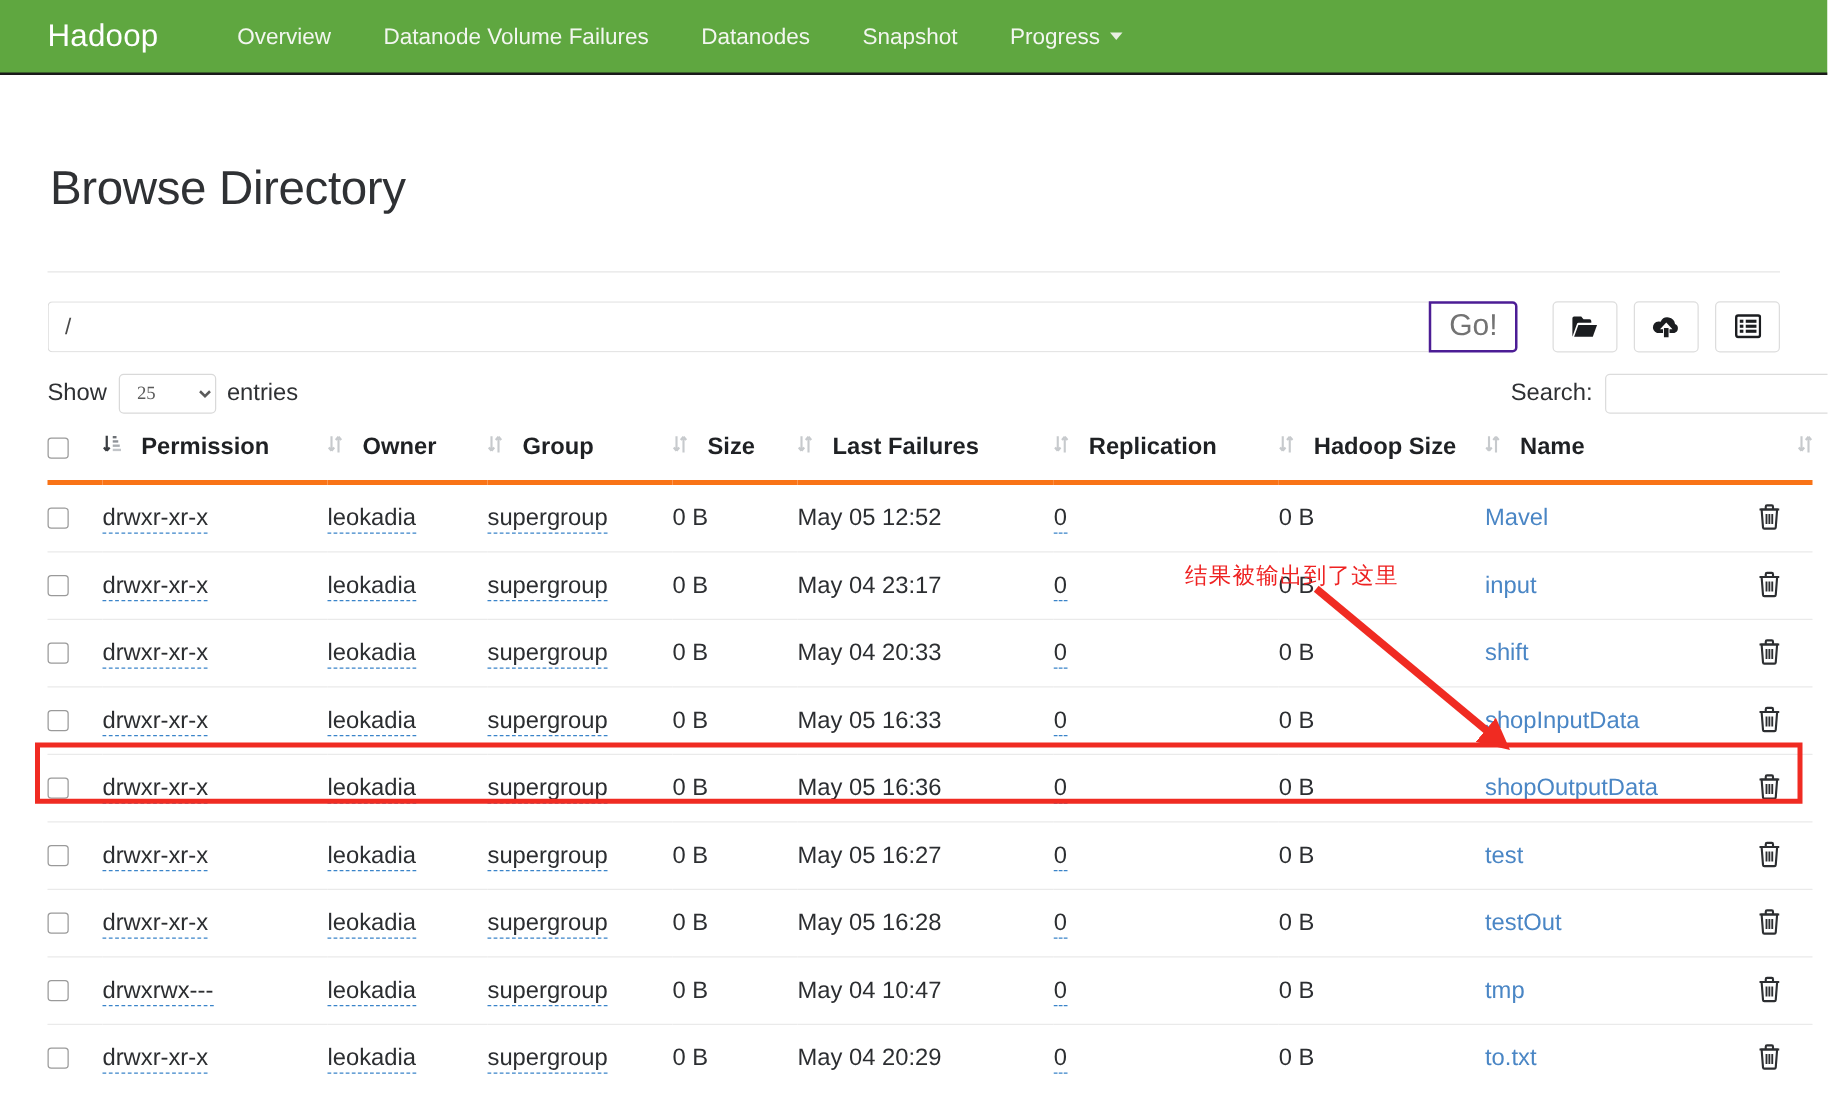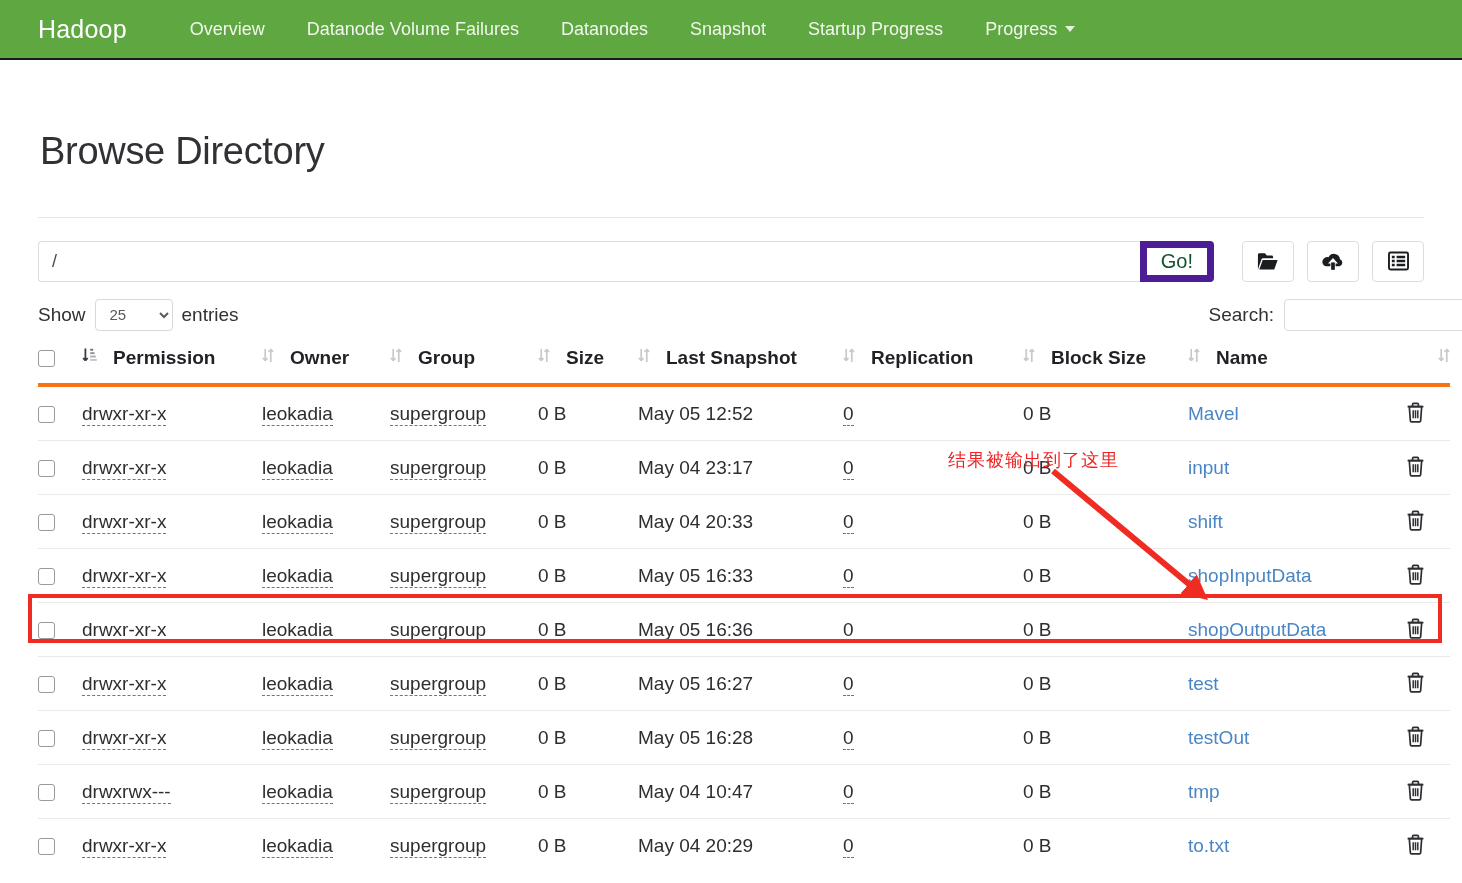--- a/index.html
+++ b/index.html
@@ -87,25 +87,25 @@
     font-size: 18px;
     color: #4a4a4a;
     padding: 0 13px;
     outline: none;
     background: #fff;
     font-family: "Liberation Sans", sans-serif;
   }
   .go-btn {
     height: 41px;
     min-width: 62px;
-    border: 7px solid #4c1d95;
+    border: 2px solid #4c1d95;
     border-radius: 0 4px 4px 0;
     background: #ffffff;
-    font-size: 20px;
-    color: #14532d;
+    font-size: 24px;
+    color: #737373;
     cursor: pointer;
     padding: 0 14px;
     font-family: "Liberation Sans", sans-serif;
   }
   .tool-buttons {
     display: flex;
     margin-left: 28px;
     gap: 13px;
   }
   .tool-btn {
@@ -139,21 +139,21 @@
   .length-select {
     margin: 0 9px;
     height: 32px;
     width: 78px;
     border: 1px solid #d9d9d9;
     border-radius: 4px;
     background: #ffffff;
     font-size: 15px;
     color: #5b5b5b;
     padding: 0 6px 0 10px;
-    font-family: Liberation Sans, sans-serif;
+    font-family: Liberation Serif, serif;
     cursor: pointer;
   }
   .filter-box {
     display: flex;
     align-items: center;
     font-size: 19px;
     color: #2f3134;
     margin-right: -120px;
   }
   .filter-input {
@@ -290,23 +290,20 @@
         <span>Overview</span>
       </div>
     <div class="nav-link">
         <span>Datanode Volume Failures</span>
       </div>
     <div class="nav-link">
         <span>Datanodes</span>
       </div>
     <div class="nav-link">
         <span>Snapshot</span>
-      </div>
-    <div class="nav-link">
-        <span>Startup Progress</span>
       </div>
     <div class="nav-link">
       <span>Progress</span>
       <span class="caret"></span>
     </div>
   </div>
 </div>
 
 <div class="container">
 
@@ -433,21 +430,21 @@
           </div>
         </th>
         <th>
           <div class="th-inner">
             <span class="th-sort">
               <svg width="12" height="17" viewBox="0 0 12 17">
                 <path d="M3.2 2v11M3.2 13.6l-2.2-2.6M3.2 13.6l2.2-2.6" stroke="#c7cacd" stroke-width="1.7" fill="none"></path>
                 <path d="M8.8 15V4M8.8 2.4l-2.2 2.6M8.8 2.4l2.2 2.6" stroke="#c7cacd" stroke-width="1.7" fill="none"></path>
               </svg>
             </span>
-            <span class="th-label">Last Snapshot</span>
+            <span class="th-label">Last Failures</span>
           </div>
         </th>
         <th>
           <div class="th-inner">
             <span class="th-sort">
               <svg width="12" height="17" viewBox="0 0 12 17">
                 <path d="M3.2 2v11M3.2 13.6l-2.2-2.6M3.2 13.6l2.2-2.6" stroke="#c7cacd" stroke-width="1.7" fill="none"></path>
                 <path d="M8.8 15V4M8.8 2.4l-2.2 2.6M8.8 2.4l2.2 2.6" stroke="#c7cacd" stroke-width="1.7" fill="none"></path>
               </svg>
             </span>
@@ -455,21 +452,21 @@
           </div>
         </th>
         <th>
           <div class="th-inner">
             <span class="th-sort">
               <svg width="12" height="17" viewBox="0 0 12 17">
                 <path d="M3.2 2v11M3.2 13.6l-2.2-2.6M3.2 13.6l2.2-2.6" stroke="#c7cacd" stroke-width="1.7" fill="none"></path>
                 <path d="M8.8 15V4M8.8 2.4l-2.2 2.6M8.8 2.4l2.2 2.6" stroke="#c7cacd" stroke-width="1.7" fill="none"></path>
               </svg>
             </span>
-            <span class="th-label">Block Size</span>
+            <span class="th-label">Hadoop Size</span>
           </div>
         </th>
         <th>
           <div class="th-inner">
             <span class="th-sort">
               <svg width="12" height="17" viewBox="0 0 12 17">
                 <path d="M3.2 2v11M3.2 13.6l-2.2-2.6M3.2 13.6l2.2-2.6" stroke="#c7cacd" stroke-width="1.7" fill="none"></path>
                 <path d="M8.8 15V4M8.8 2.4l-2.2 2.6M8.8 2.4l2.2 2.6" stroke="#c7cacd" stroke-width="1.7" fill="none"></path>
               </svg>
             </span>

